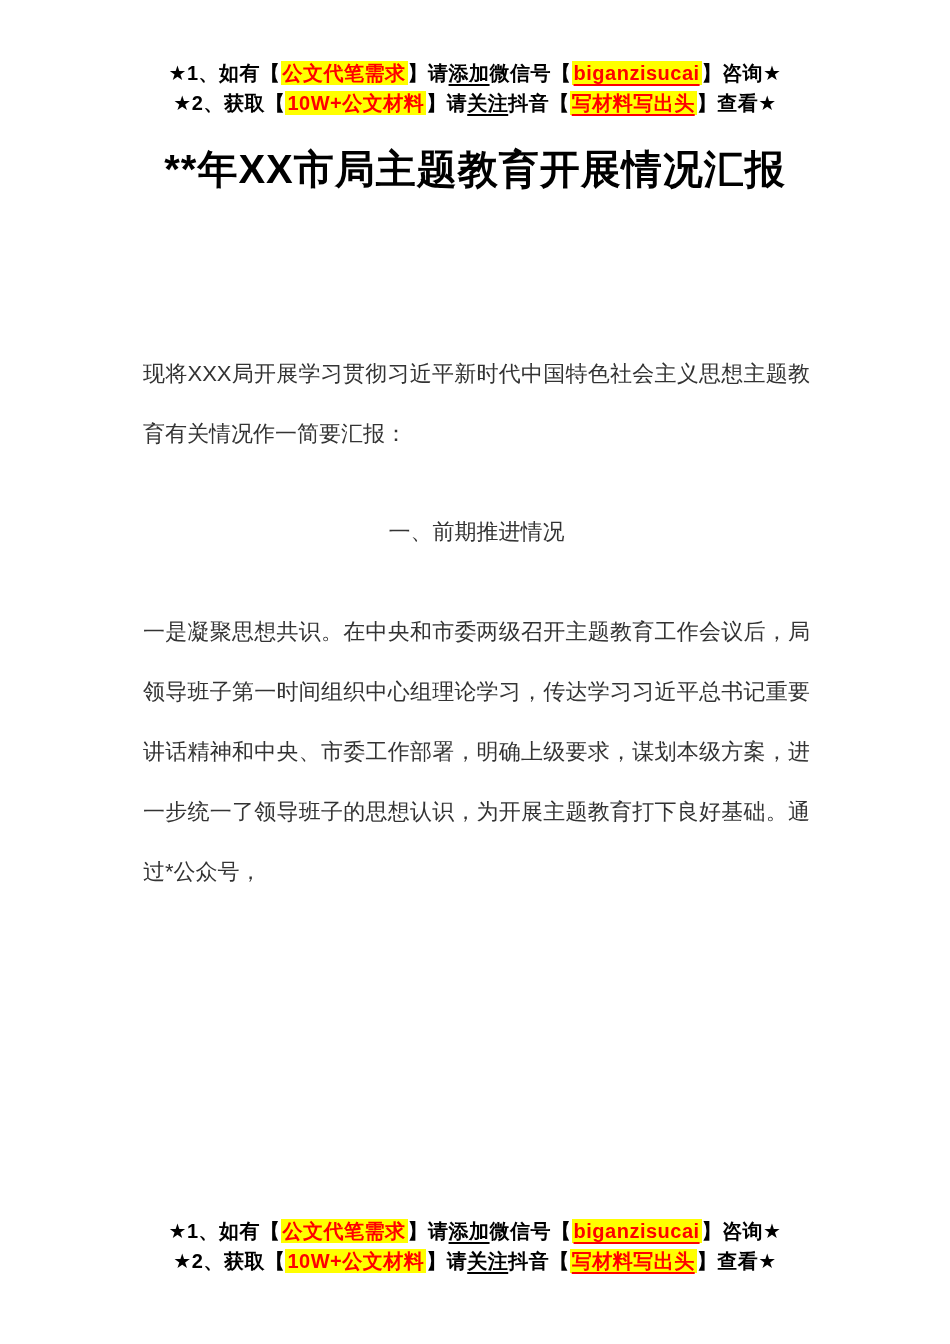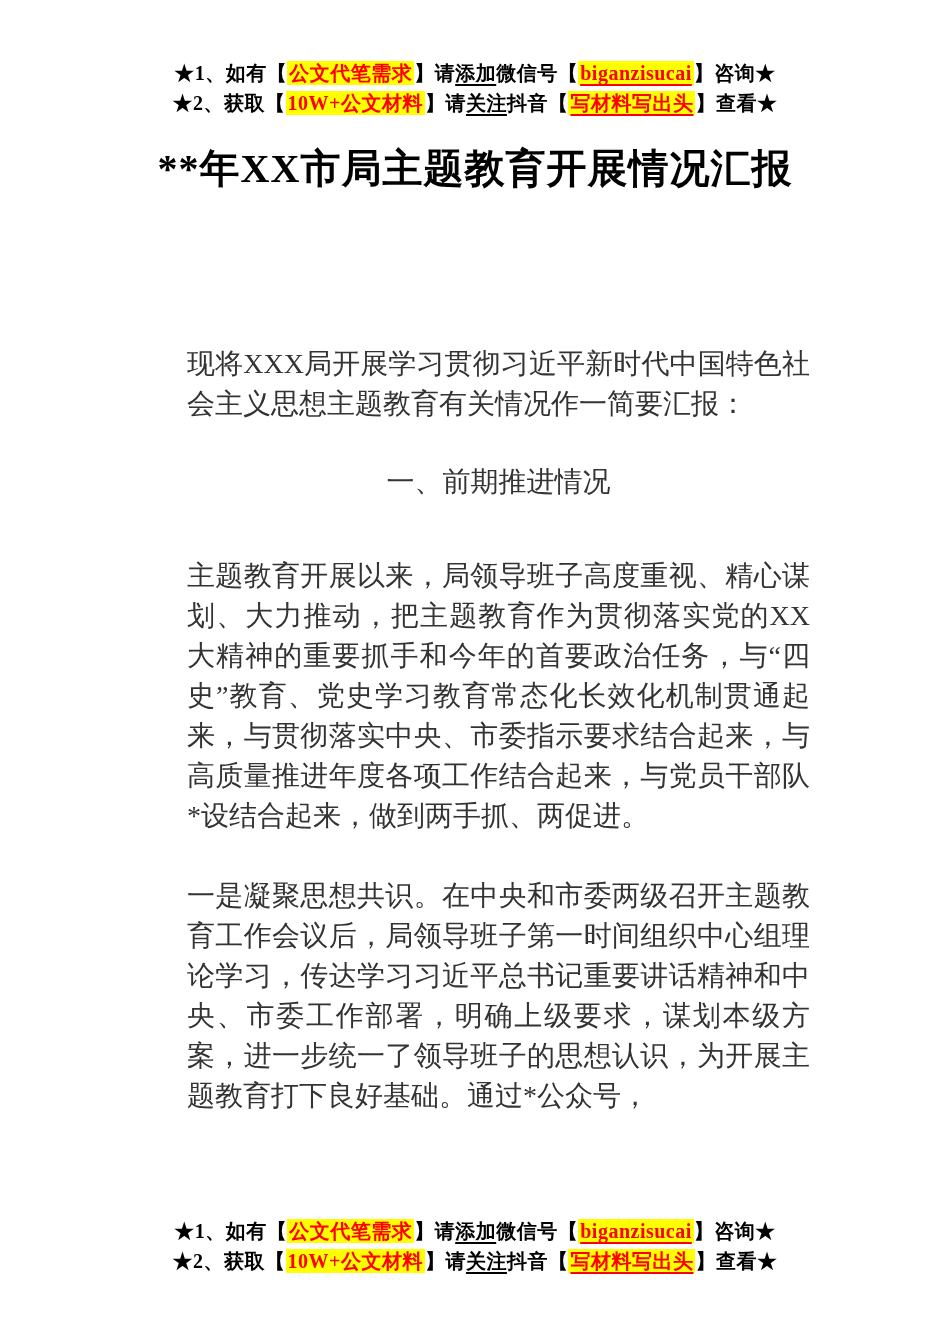--- a/index.html
+++ b/index.html
@@ -13,21 +13,20 @@
   body{
     width:950px;height:1344px;
     font-family:"Liberation Sans","DejaVu Sans",sans-serif;
     color:var(--ink);
   }
   .page{
     position:relative;
     width:950px;height:1344px;
     background:#ffffff;
     overflow:hidden;
-    font-family:Liberation Serif, serif;
   }
   
   .promo{
     text-align:center;
     font-weight:bold;
     font-size:20px;
     line-height:30px;
     color:var(--ink);
     letter-spacing:0.5px;
     white-space:nowrap;
@@ -42,26 +41,25 @@
     text-align:center;
     font-size:40px;
     line-height:46px;
     font-weight:bold;
     color:var(--ink);
     letter-spacing:1px;
   }
   
   .content{
     padding:0 140px 0 143px;
-    font-size:28px;
-    line-height:40px;
+    font-size:22px;
+    line-height:60px;
     color:var(--body-ink);
     text-align:justify;
     text-justify:inter-character;
-    margin-left:44px;
   }
   .para{margin:0;}
   .para.body1{margin-top:152px;}
   .para.heading{margin-top:38px;text-align:center;}
   .para.body2{margin-top:54px;}
   .para.body3{margin-top:40px;}
 </style>
 </head>
 <body>
 
@@ -70,21 +68,20 @@
   <div class="promo promo-header">
       <div class="promo-line"><span>★1、如有【</span><span class="hl">公文代笔需求</span><span>】请</span><span class="ul">添加</span><span>微信号【</span><span class="hl ul">biganzisucai</span><span>】咨询★</span></div>
       <div class="promo-line"><span>★2、获取【</span><span class="hl">10W+公文材料</span><span>】请</span><span class="ul">关注</span><span>抖音【</span><span class="hl ul">写材料写出头</span><span>】查看★</span></div>
     </div>
 
   <h1 class="doc-title">**年XX市局主题教育开展情况汇报</h1>
 
   <div class="content">
       <p class="para body1">现将XXX局开展学习贯彻习近平新时代中国特色社会主义思想主题教育有关情况作一简要汇报：</p>
       <p class="para heading">一、前期推进情况</p>
-      <p class="para body2">主题教育开展以来，局领导班子高度重视、精心谋划、大力推动，把主题教育作为贯彻落实党的XX大精神的重要抓手和今年的首要政治任务，与“四史”教育、党史学习教育常态化长效化机制贯通起来，与贯彻落实中央、市委指示要求结合起来，与高质量推进年度各项工作结合起来，与党员干部队*设结合起来，做到两手抓、两促进。</p>
       <p class="para body3">一是凝聚思想共识。在中央和市委两级召开主题教育工作会议后，局领导班子第一时间组织中心组理论学习，传达学习习近平总书记重要讲话精神和中央、市委工作部署，明确上级要求，谋划本级方案，进一步统一了领导班子的思想认识，为开展主题教育打下良好基础。通过*公众号，</p>
     </div>
 
   <div class="promo promo-footer">
       <div class="promo-line"><span>★1、如有【</span><span class="hl">公文代笔需求</span><span>】请</span><span class="ul">添加</span><span>微信号【</span><span class="hl ul">biganzisucai</span><span>】咨询★</span></div>
       <div class="promo-line"><span>★2、获取【</span><span class="hl">10W+公文材料</span><span>】请</span><span class="ul">关注</span><span>抖音【</span><span class="hl ul">写材料写出头</span><span>】查看★</span></div>
     </div>
 
 </div>
 

